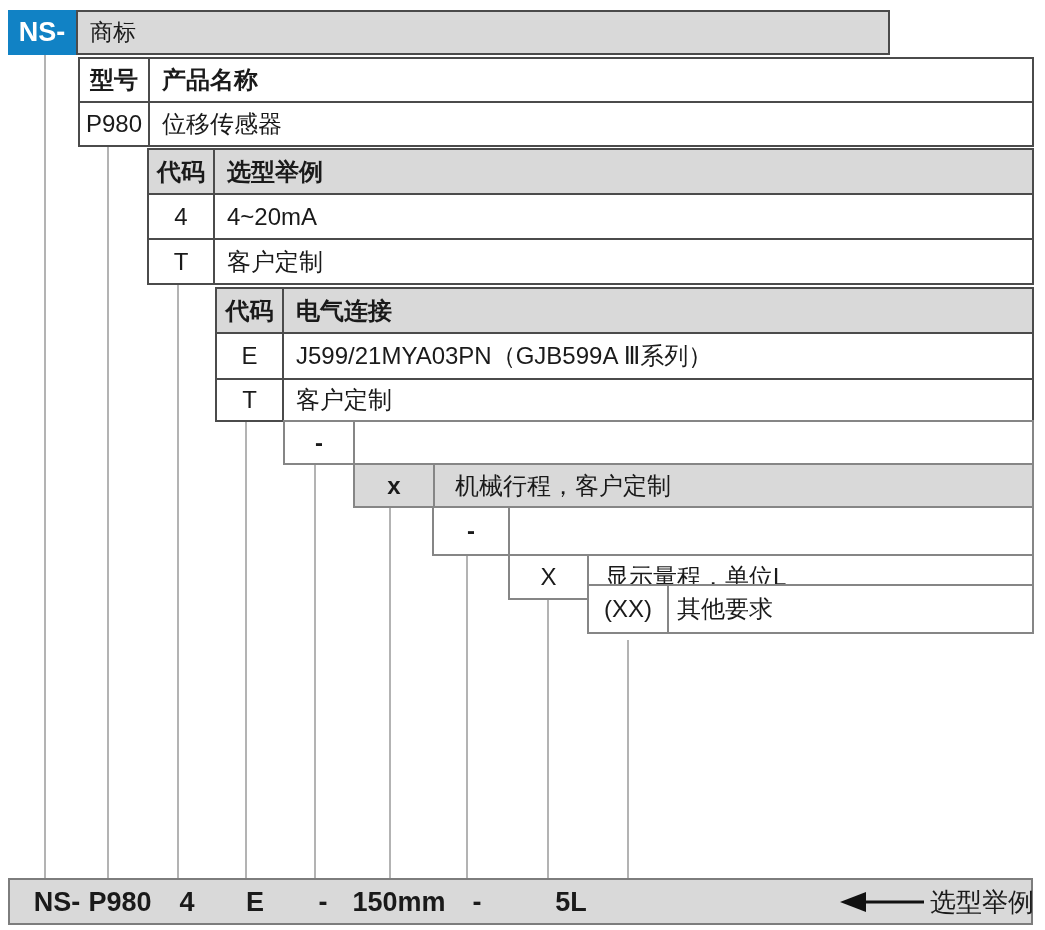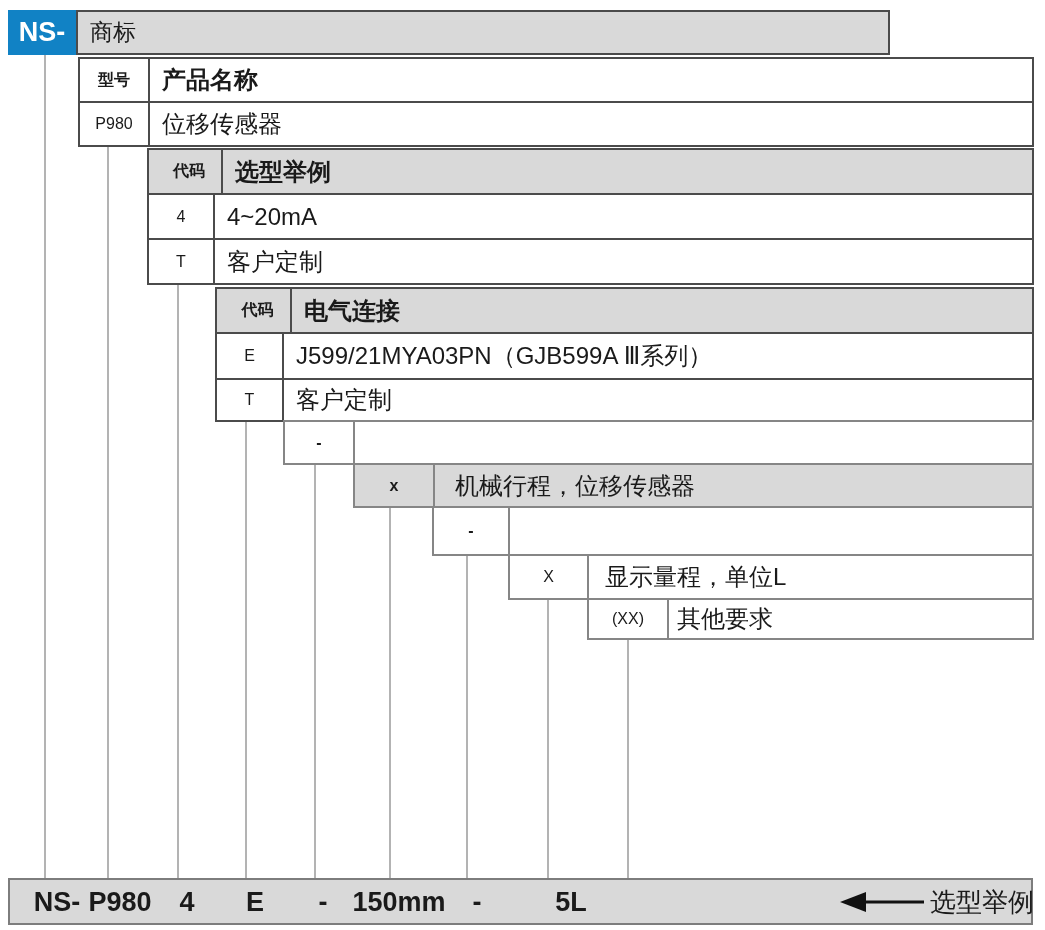--- a/index.html
+++ b/index.html
@@ -11,24 +11,24 @@
     color:#1a1a1a;
     overflow:hidden;
   }
   .vline{position:absolute;width:2px;background:#b3b3b3;}
   .abs{position:absolute;box-sizing:border-box;}
   
   .tbl{border:2px solid #4b4b4b;background:#fff;}
   .trow{display:flex;box-sizing:border-box;border-top:2px solid #4b4b4b;}
   .trow.first{border-top:none;}
   .code-cell{display:flex;align-items:center;justify-content:center;box-sizing:border-box;
-             border-right:2px solid #4b4b4b;flex:0 0 auto;font-size:16px;}
+             border-right:2px solid #4b4b4b;flex:0 0 auto;font-size:24px;}
   .desc-cell{flex:1;display:flex;align-items:center;box-sizing:border-box;
              padding-left:12px;font-size:24px;}
-  .hdr{background:#d9d9d9;font-weight:bold;padding-left:8px;}
+  .hdr{background:#d9d9d9;font-weight:bold;}
   .whdr{background:#ffffff;font-weight:bold;}
   
   .srow{display:flex;box-sizing:border-box;border:2px solid #868686;background:#fff;}
   .srow .code-cell{border-right:2px solid #868686;}
   .gray-bg{background:#d9d9d9;}
   .bold{font-weight:bold;}
   
   #ns-box{background:#1182c5;color:#ffffff;display:flex;align-items:center;justify-content:center;
           font-size:27px;font-weight:bold;}
   #trademark-row{background:#d9d9d9;border:2px solid #4b4b4b;display:flex;align-items:center;
@@ -107,34 +107,34 @@
     </div>
   </div>
 
   <div class="abs srow" style="left:283px;top:420px;width:751px;height:45px">
     <div class="code-cell bold" style="width:70px">-</div>
     <div class="desc-cell"></div>
   </div>
 
   <div class="abs srow gray-bg" style="left:353px;top:463px;width:681px;height:45px">
     <div class="code-cell bold gray-bg" style="width:80px">x</div>
-    <div class="desc-cell gray-bg" style="padding-left:20px">机械行程，位移传感器</div>
+    <div class="desc-cell gray-bg" style="padding-left:20px">机械行程，客户定制</div>
   </div>
 
   <div class="abs srow" style="left:432px;top:506px;width:602px;height:50px">
     <div class="code-cell bold" style="width:76px">-</div>
     <div class="desc-cell"></div>
   </div>
 
   <div class="abs srow" style="left:508px;top:554px;width:526px;height:46px">
     <div class="code-cell" style="width:79px">X</div>
     <div class="desc-cell" style="padding-left:16px">显示量程，单位L</div>
   </div>
 
-  <div class="abs srow" style="left:587px;top:598px;width:447px;height:42px">
+  <div class="abs srow" style="left:587px;top:584px;width:447px;height:50px">
     <div class="code-cell" style="width:80px">(XX)</div>
     <div class="desc-cell" style="padding-left:8px">其他要求</div>
   </div>
 
   <div id="example-row" class="abs" style="left:8px;top:878px;width:1025px;height:47px">
     <span class="ex-item" style="left:47px">NS-</span>
     <span class="ex-item" style="left:110px">P980</span>
     <span class="ex-item" style="left:177px">4</span>
     <span class="ex-item" style="left:245px">E</span>
     <span class="ex-item" style="left:313px">-</span>

